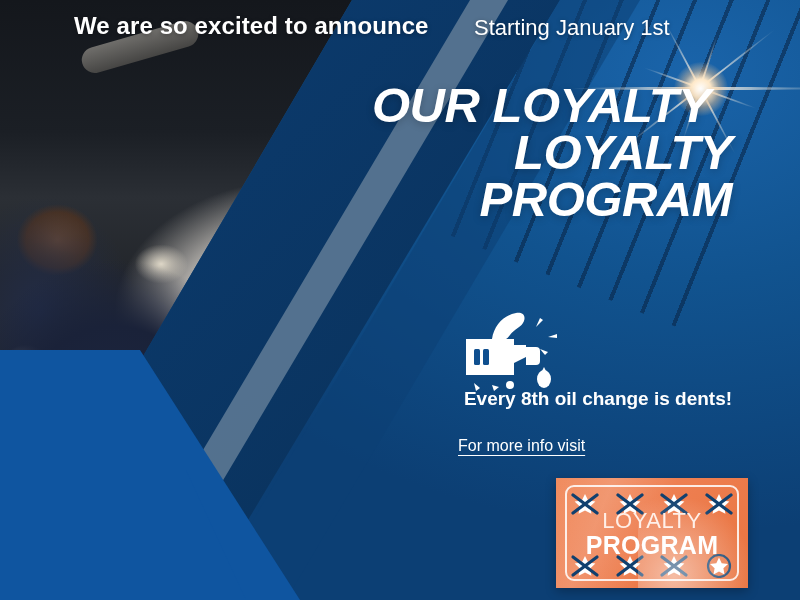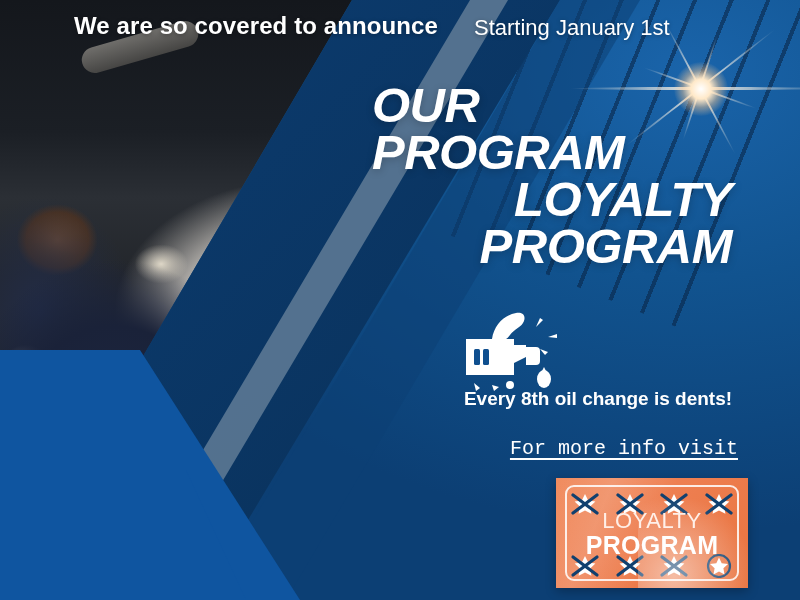--- a/index.html
+++ b/index.html
@@ -129,22 +129,22 @@
 
   .body-copy{
     position:absolute;right:62px;top:253px;width:260px;color:#eef3f8;
     text-align:right;font-size:17px;line-height:1.45;font-weight:400;
   }
   .offer{
     position:absolute;right:62px;top:388px;width:280px;text-align:center;
     color:#fff;font-size:19px;font-weight:700;
   }
   .cta{
-    position:absolute;right:62px;top:437px;width:280px;text-align:right;
-    color:#fff;font-size:20px;font-weight:400;font-family:Liberation Mono, monospace;
+    position:absolute;right:62px;top:437px;width:280px;text-align:left;
+    color:#fff;font-size:16px;font-weight:400;
   }
   .cta u{text-decoration:underline;text-underline-offset:4px;}
 
   
   .oil-icon{position:absolute;left:452px;top:305px;width:110px;height:90px;}
 
   
   .card{
     position:absolute;left:556px;top:478px;width:192px;height:110px;
     background:linear-gradient(135deg,#f08a5c 0%,#ee7f51 42%,#e8733f 100%);
@@ -197,25 +197,25 @@
 
   <div class="flare">
     <div class="ray r1"></div>
       <div class="ray r2"></div>
       <div class="ray r3"></div>
     <div class="ray r4"></div>
       <div class="ray r5"></div>
       <div class="core"></div>
   </div>
 
-  <div class="kicker">We are so covered to announce</div>
+  <div class="kicker">We are so excited to announce</div>
   <div class="kicker-date">Starting January 1st</div>
 
   <div class="headline">
-    <span class="hl1">OUR PROGRAM</span>
+    <span class="hl1">OUR LOYALTY</span>
     <span class="hl2">LOYALTY</span>
     <span class="hl3">PROGRAM</span>
   </div>
 
 
   <svg class="oil-icon" viewBox="0 0 110 90">
     <g fill="#ffffff">
       <path d="M14,44 L14,70 L62,70 L62,58 L74,52 L74,40 L62,40 L62,34 L14,34 Z"></path>
       <path d="M74,42 h10 a4,4 0 0 1 4,4 v10 a4,4 0 0 1 -4,4 h-10 z"></path>
       <path d="M40,34 C42,20 52,10 64,8 C70,7 74,10 72,16 C70,22 62,24 58,30 C55,34 52,36 48,36 Z"></path>

